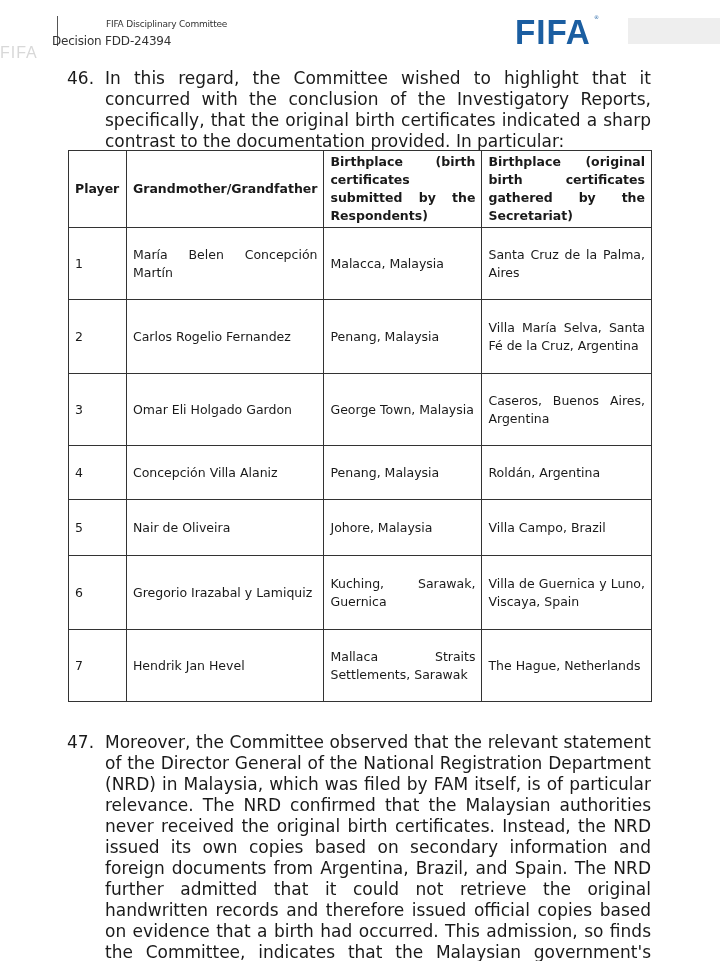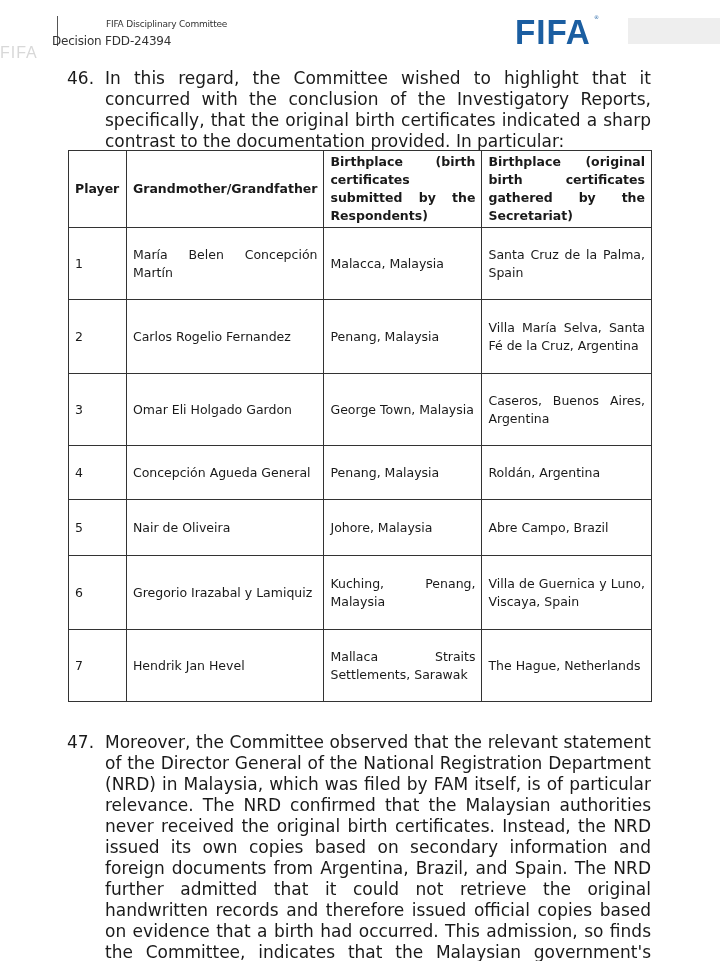--- a/index.html
+++ b/index.html
@@ -46,50 +46,50 @@
       <tr style="height:72px;">
     <th class="c1">Player</th>
     <th class="c2">Grandmother/Grandfather</th>
     <th class="c3 justify">Birthplace (birth certificates submitted by the Respondents)</th>
     <th class="c4 justify">Birthplace (original birth certificates gathered by the Secretariat)</th>
   </tr>
   <tr style="height:72px;">
     <td>1</td>
     <td class="justify">María Belen Concepción Martín</td>
     <td>Malacca, Malaysia</td>
-    <td class="justify">Santa Cruz de la Palma, Spain</td>
+    <td class="justify">Santa Cruz de la Palma, Aires</td>
   </tr>
   <tr style="height:74px;">
     <td>2</td>
     <td>Carlos Rogelio Fernandez</td>
     <td>Penang, Malaysia</td>
     <td class="justify">Villa María Selva, Santa Fé de la Cruz, Argentina</td>
   </tr>
   <tr style="height:72px;">
     <td>3</td>
     <td>Omar Eli Holgado Gardon</td>
     <td>George Town, Malaysia</td>
     <td class="justify">Caseros, Buenos Aires, Argentina</td>
   </tr>
   <tr style="height:54px;">
     <td>4</td>
-    <td>Concepción Agueda General</td>
+    <td>Concepción Villa Alaniz</td>
     <td>Penang, Malaysia</td>
     <td>Roldán, Argentina</td>
   </tr>
   <tr style="height:56px;">
     <td>5</td>
     <td>Nair de Oliveira</td>
     <td>Johore, Malaysia</td>
-    <td>Abre Campo, Brazil</td>
+    <td>Villa Campo, Brazil</td>
   </tr>
   <tr style="height:74px;">
     <td>6</td>
     <td>Gregorio Irazabal y Lamiquiz</td>
-    <td class="justify">Kuching, Penang, Malaysia</td>
+    <td class="justify">Kuching, Sarawak, Guernica</td>
     <td class="justify">Villa de Guernica y Luno, Viscaya, Spain</td>
   </tr>
   <tr style="height:72px;">
     <td>7</td>
     <td>Hendrik Jan Hevel</td>
     <td class="justify">Mallaca Straits Settlements, Sarawak</td>
     <td>The Hague, Netherlands</td>
   </tr>
 </tbody>
   </table>

